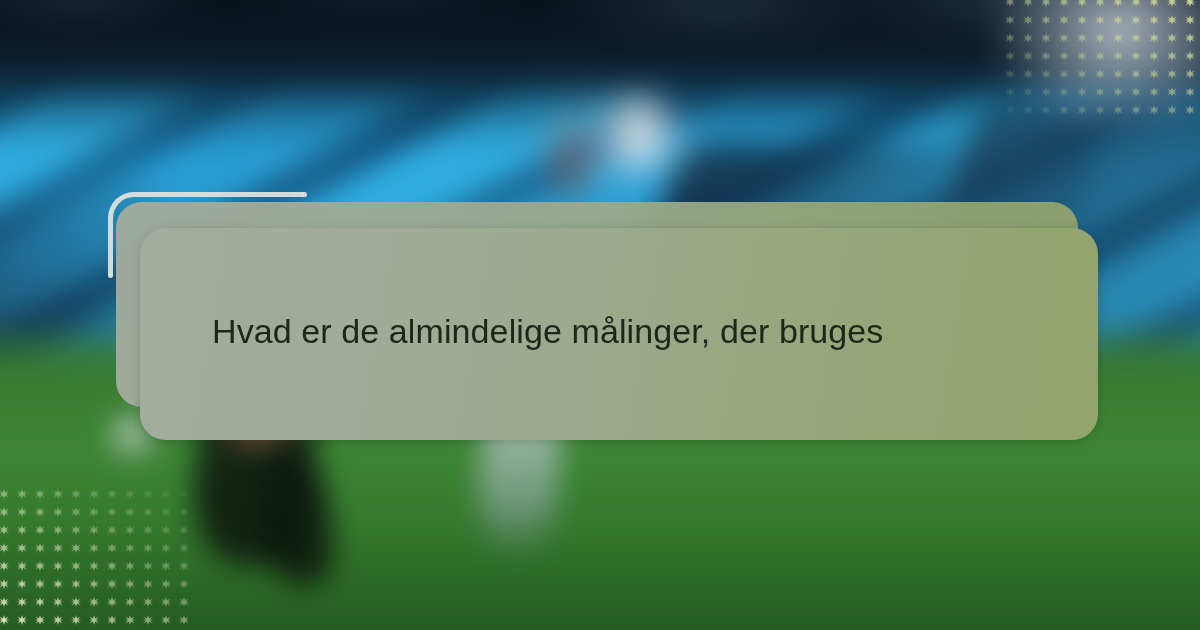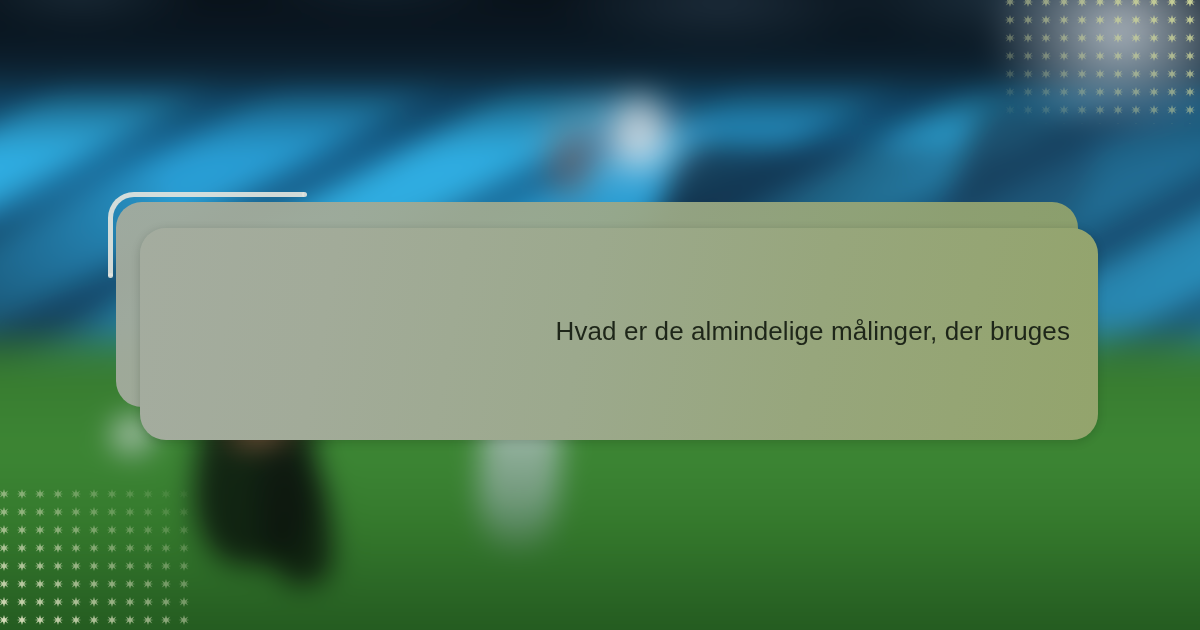--- a/index.html
+++ b/index.html
@@ -265,27 +265,27 @@
     border-radius: 26px;
     background: linear-gradient(100deg, #a4ac9f 0%, #a2ab99 20%, #9ca98d 46%, #97a67c 70%, #93a46c 100%);
     box-shadow: 0 2px 10px rgba(10,24,10,.18);
     display: flex;
     align-items: center;
     justify-content: center;
   }
 
   .quote-text {
     width: 100%;
-    text-align: right;
+    text-align: left;
     color: #1e2619;
-    font-size: 26px;
+    font-size: 34px;
     line-height: 52px;
     font-weight: 400;
     letter-spacing: .1px;
-    padding: 0 28px;
+    padding: 0 72px;
     box-sizing: border-box;
     position: relative;
     top: -3px;
   }
   .quote-line { display: block; white-space: nowrap; }
 </style>
 </head>
 <body>
 
 <div class="stage">

